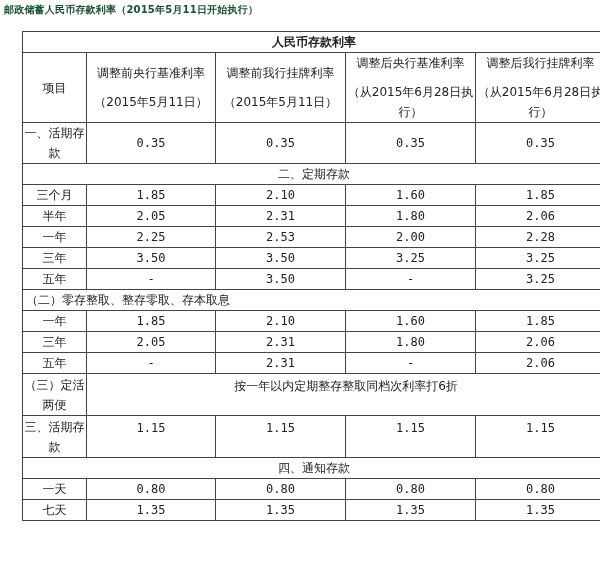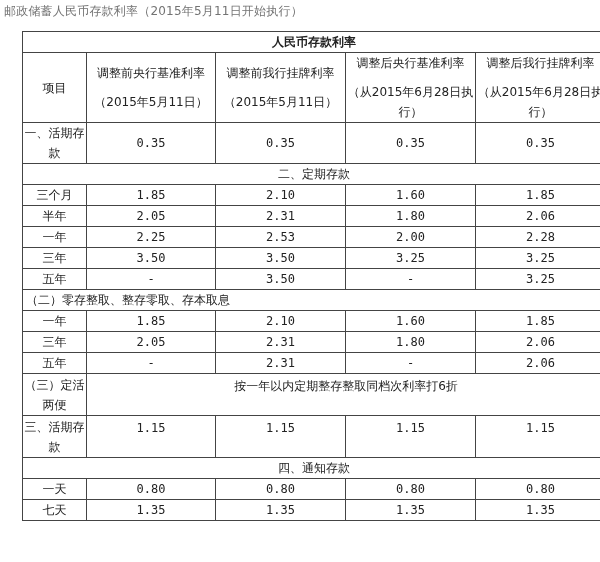--- a/index.html
+++ b/index.html
@@ -1,18 +1,18 @@
 <!DOCTYPE html>
 <html><head>
 <meta charset="utf-8">
 <style>
   html, body { margin:0; padding:0; background:#ffffff; }
   body { width:600px; height:562px; position:relative; overflow:hidden;
          font-family: "DejaVu Sans", "Liberation Sans", sans-serif; color:#222; }
-  .page-title { position:absolute; left:4px; top:3px; font-size:12px; color:#737373; white-space:nowrap; letter-spacing:0.2px; }
+  .page-title { position:absolute; left:4px; top:3px; font-size:10px; color:#14532d; white-space:nowrap; letter-spacing:0.2px;font-weight:bold; }
   table.rates { position:absolute; left:10px; top:31px; border-collapse:collapse; table-layout:fixed; width:583px;margin-left:12px; }
   table.rates td { border:1.5px solid #444; padding:0; font-size:12px; text-align:center; vertical-align:middle; line-height:20px; color:#222; }
   .mono { font-family: "DejaVu Sans Mono", "Liberation Mono", monospace; font-size:12px; }
   .title-cell { font-weight:bold; font-size:13px; height:19px; }
   .hdr { height:70px; line-height:20px; }
   .hdr .l1 { display:block; margin-bottom:9px; }
   .section { height:20px; }
   .section-left { text-align:left !important; padding-left:3px !important; }
   .row21 td { height:20px; }
   .row40 td { height:39px; }

